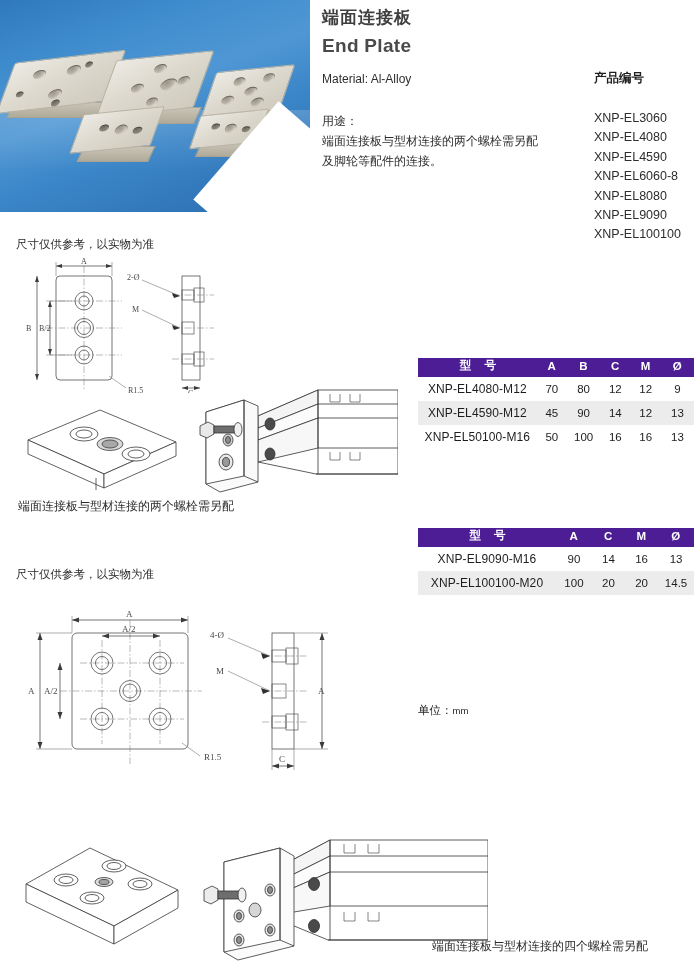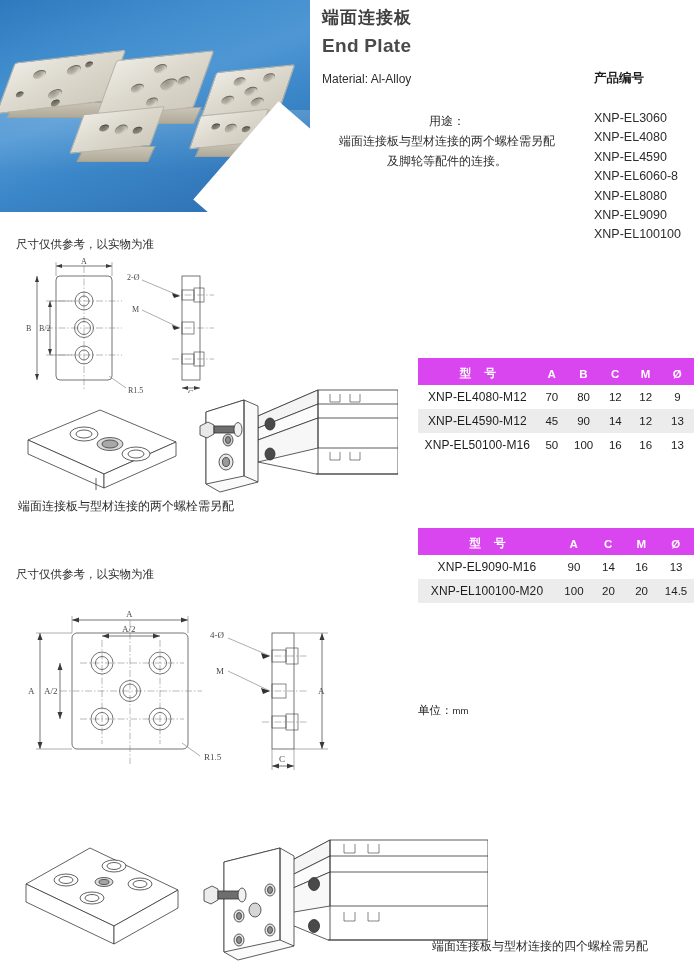--- a/index.html
+++ b/index.html
@@ -70,21 +70,21 @@
     font-size: 17px; font-weight: 700; color: #3f3f3f;
     letter-spacing: 1px; line-height: 1.45;
   }
   .title-en {
     font-size: 19px; font-weight: 700; color: #4a4a4a;
     letter-spacing: .3px; line-height: 1.35; margin-top: 2px;
   }
   .meta { position: absolute; left: 322px; top: 70px; width: 250px; }
   .meta .row { font-size: 12px; line-height: 1.55; color: #2d2d2d; }
   .meta .grp { margin-top: 22px; }
-  .meta .grp .row { line-height: 1.7; text-align: center; }
+  .meta .grp .row { line-height: 1.7; }
 
   .codes { position: absolute; left: 594px; top: 70px; width: 120px; }
   .codes .codes-title {
     font-size: 12.5px; font-weight: 700; color: #1f1f1f; margin-bottom: 22px;
   }
   .codes .code { font-size: 12.5px; line-height: 1.55; color: #2d2d2d; white-space: nowrap; }
 
   
   .note {
     position: absolute;
@@ -95,25 +95,25 @@
   .note-ref1 { left: 16px; top: 237px; }
   .note-ref2 { left: 16px; top: 567px; }
   .note-cap1 { left: 18px; top: 498px; font-size: 12px; }
   .note-cap2 { left: 432px; top: 938px; font-size: 12px; }
 
   
   .tbl { position: absolute; border-collapse: collapse; }
   .tbl-a { left: 418px; top: 358px; width: 276px; }
   .tbl-b { left: 418px; top: 528px; width: 276px; }
   .tbl th {
-    background: #d946ef;
+    background: #4c1d95;
     color: #ffffff;
     font-size: 11.5px;
     font-weight: 700;
-    padding: 8px 0 4px 0;
+    padding: 0 0 4px 0;
     text-align: center;
     border: none;
     letter-spacing: .5px;
   }
   .tbl th.model { letter-spacing: 5px; padding-left: 6px; }
   .tbl td {
     font-size: 11.5px;
     text-align: center;
     padding: 5px 0;
     color: #1d1d1d;

